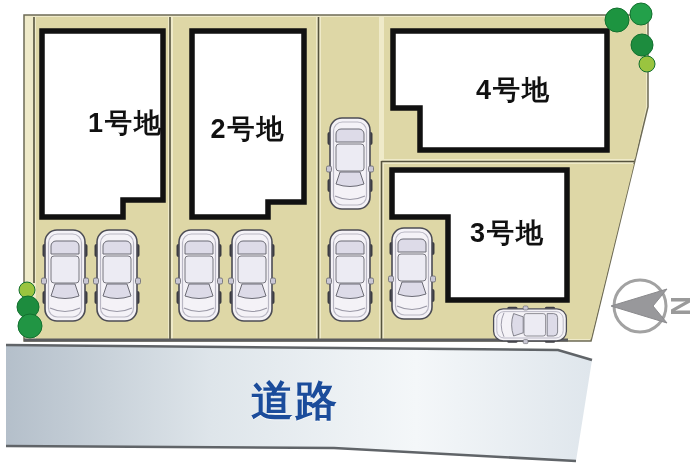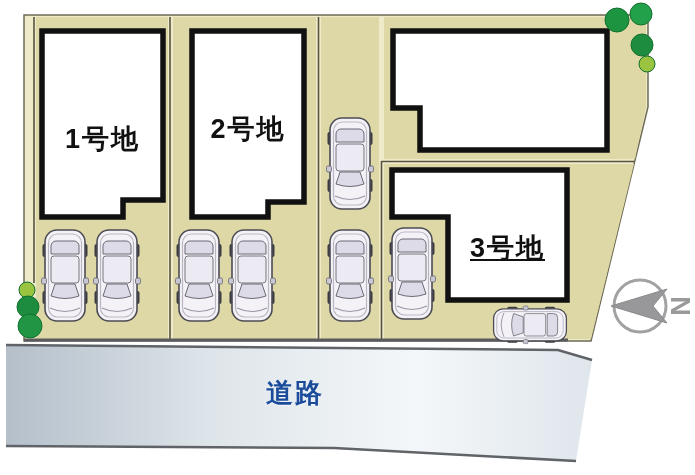--- a/index.html
+++ b/index.html
@@ -3,27 +3,27 @@
 <meta charset="utf-8">
 <style>
   html,body{margin:0;padding:0;background:#ffffff;font-family:"Liberation Sans",sans-serif;}
   .stage{position:relative;width:695px;height:475px;background:#ffffff;overflow:hidden;}
   .stage svg{position:absolute;left:0;top:0;}
   .lot-label{
     position:absolute;z-index:7;font-weight:bold;color:#111;
     font-size:27px;letter-spacing:2px;text-align:center;line-height:1;
     font-family:"Liberation Sans",sans-serif;
   }
-  .lot1-label{left:42px;top:126px;width:121px;}
+  .lot1-label{left:42px;top:110px;width:121px;text-align:right;}
   .lot2-label{left:192px;top:116px;width:112px;}
-  .lot3-label{left:448px;top:235px;width:119px;text-decoration:underline;}
+  .lot3-label{left:448px;top:220px;width:119px;}
   .lot4-label{left:420px;top:77px;width:187px;}
   .road-label{
     position:absolute;z-index:7;left:245px;top:380px;width:100px;
-    font-weight:bold;font-size:27px;color:#1b4c9b;text-align:center;line-height:1;
+    font-weight:bold;font-size:42px;color:#1b4c9b;text-align:center;line-height:1;
     letter-spacing:2px;text-shadow:0 1px 0 rgba(255,255,255,.6);
   }
   .watermark{
     position:absolute;z-index:6;left:56px;top:192px;width:600px;
     font-weight:bold;font-size:64px;line-height:1;letter-spacing:-2px;
     color:rgba(125,125,120,0.40);white-space:nowrap;pointer-events:none;
   }
   .compass-letter{
     position:absolute;z-index:7;left:666px;top:292px;width:28px;height:28px;
     font-weight:bold;font-size:27px;line-height:28px;text-align:center;
@@ -123,17 +123,18 @@
     <g>
       <circle cx="640" cy="306" r="26" fill="#ffffff" stroke="#a2a2a2" stroke-width="3"></circle>
       <polygon points="611,306 667,289 653,306 667,323" fill="#98989b" stroke="#8a8a8d" stroke-width="1"></polygon>
     </g>
   </svg>
 
 
   <div class="lot-label lot1-label">1号地</div>
   <div class="lot-label lot2-label">2号地</div>
   <div class="lot-label lot3-label">3号地</div>
+  <div class="lot-label lot4-label">4号地</div>
 
   <div class="road-label">道路</div>
 
   <div class="compass-letter">N</div>
 </div>
 
 </body></html>

